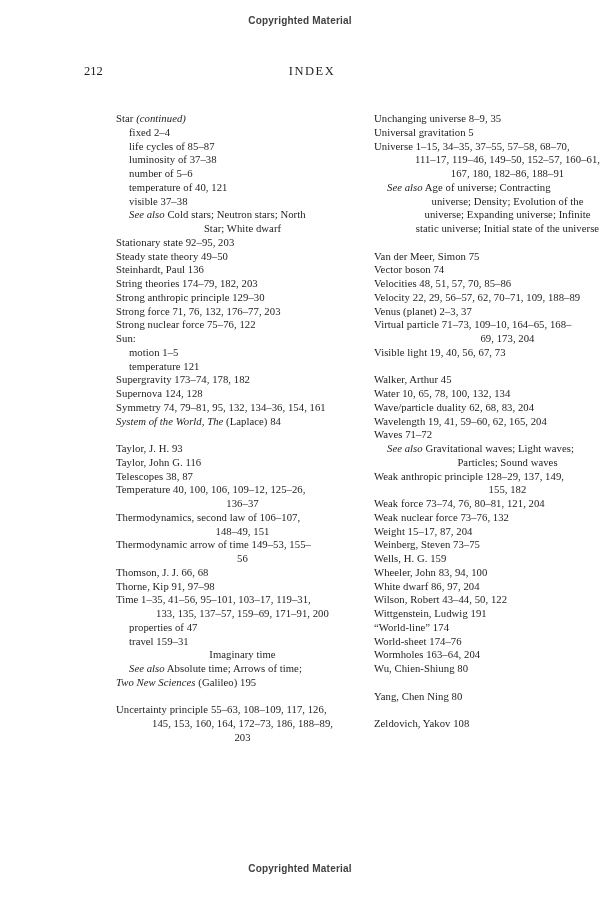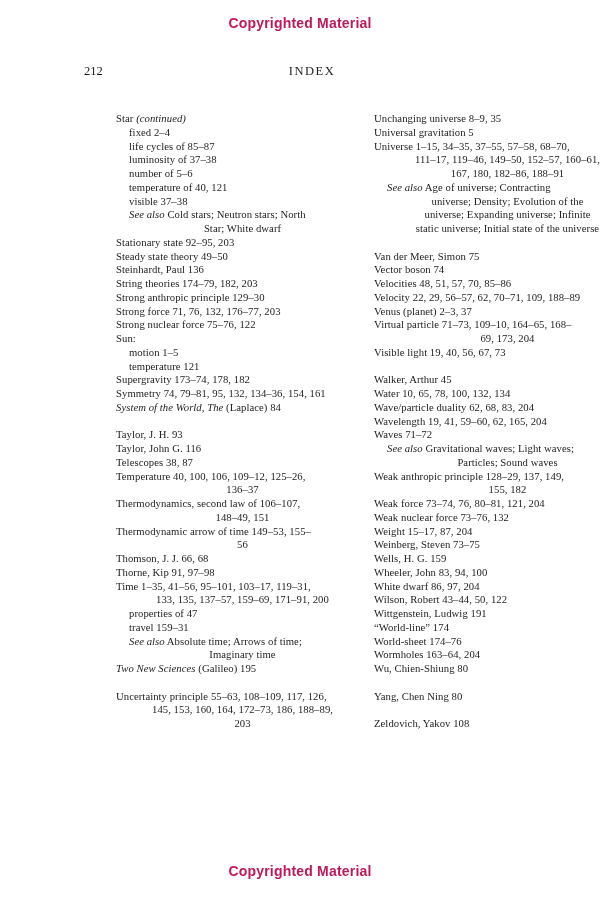--- a/index.html
+++ b/index.html
@@ -12,22 +12,22 @@
     font-family: "Liberation Serif", serif;
     color: #1d1d1d;
   }
   .copyright {
     position: absolute;
     left: 0;
     width: 600px;
     text-align: center;
     font-family: "Liberation Sans", sans-serif;
     font-weight: bold;
-    font-size: 14px;
-    color: #be185d;
+    font-size: 10px;
+    color: #404040;
     letter-spacing: 0.2px;
   }
   .copyright.top { top: 15px; }
   .copyright.bottom { top: 863px; }
   .header-row {
     position: absolute;
     top: 64px;
     left: 0;
     width: 600px;
     height: 16px;
@@ -94,40 +94,41 @@
       <div class="line indent-0"><span>Steady state theory 49–50</span></div>
       <div class="line indent-0"><span>Steinhardt, Paul 136</span></div>
       <div class="line indent-0"><span>String theories 174–79, 182, 203</span></div>
       <div class="line indent-0"><span>Strong anthropic principle 129–30</span></div>
       <div class="line indent-0"><span>Strong force 71, 76, 132, 176–77, 203</span></div>
       <div class="line indent-0"><span>Strong nuclear force 75–76, 122</span></div>
       <div class="line indent-0"><span>Sun:</span></div>
       <div class="line indent-1"><span>motion 1–5</span></div>
       <div class="line indent-1"><span>temperature 121</span></div>
       <div class="line indent-0"><span>Supergravity 173–74, 178, 182</span></div>
+      <div class="line indent-0"><span>Supernova 124, 128</span></div>
       <div class="line indent-0"><span>Symmetry 74, 79–81, 95, 132, 134–36, 154, 161</span></div>
       <div class="line indent-0"><i>System of the World, The</i><span> (Laplace) 84</span></div>
       <div class="line indent-0">&nbsp;</div>
       <div class="line indent-0"><span>Taylor, J. H. 93</span></div>
       <div class="line indent-0"><span>Taylor, John G. 116</span></div>
       <div class="line indent-0"><span>Telescopes 38, 87</span></div>
       <div class="line indent-0"><span>Temperature 40, 100, 106, 109–12, 125–26,</span></div>
       <div class="line indent-2"><span>136–37</span></div>
       <div class="line indent-0"><span>Thermodynamics, second law of 106–107,</span></div>
       <div class="line indent-2"><span>148–49, 151</span></div>
       <div class="line indent-0"><span>Thermodynamic arrow of time 149–53, 155–</span></div>
       <div class="line indent-2"><span>56</span></div>
       <div class="line indent-0"><span>Thomson, J. J. 66, 68</span></div>
       <div class="line indent-0"><span>Thorne, Kip 91, 97–98</span></div>
       <div class="line indent-0"><span>Time 1–35, 41–56, 95–101, 103–17, 119–31,</span></div>
       <div class="line indent-2"><span>133, 135, 137–57, 159–69, 171–91, 200</span></div>
       <div class="line indent-1"><span>properties of 47</span></div>
       <div class="line indent-1"><span>travel 159–31</span></div>
+      <div class="line indent-2"><span>Imaginary time</span></div>
       <div class="line indent-1"><i>See also</i><span> Absolute time; Arrows of time;</span></div>
-      <div class="line indent-2"><span>Imaginary time</span></div>
       <div class="line indent-0"><i>Two New Sciences</i><span> (Galileo) 195</span></div>
       <div class="line indent-0">&nbsp;</div>
       <div class="line indent-0"><span>Uncertainty principle 55–63, 108–109, 117, 126,</span></div>
       <div class="line indent-2"><span>145, 153, 160, 164, 172–73, 186, 188–89,</span></div>
       <div class="line indent-2"><span>203</span></div>
     </div>
   <div class="col right" id="col-right">
       <div class="line indent-0"><span>Unchanging universe 8–9, 35</span></div>
       <div class="line indent-0"><span>Universal gravitation 5</span></div>
       <div class="line indent-0"><span>Universe 1–15, 34–35, 37–55, 57–58, 68–70,</span></div>

